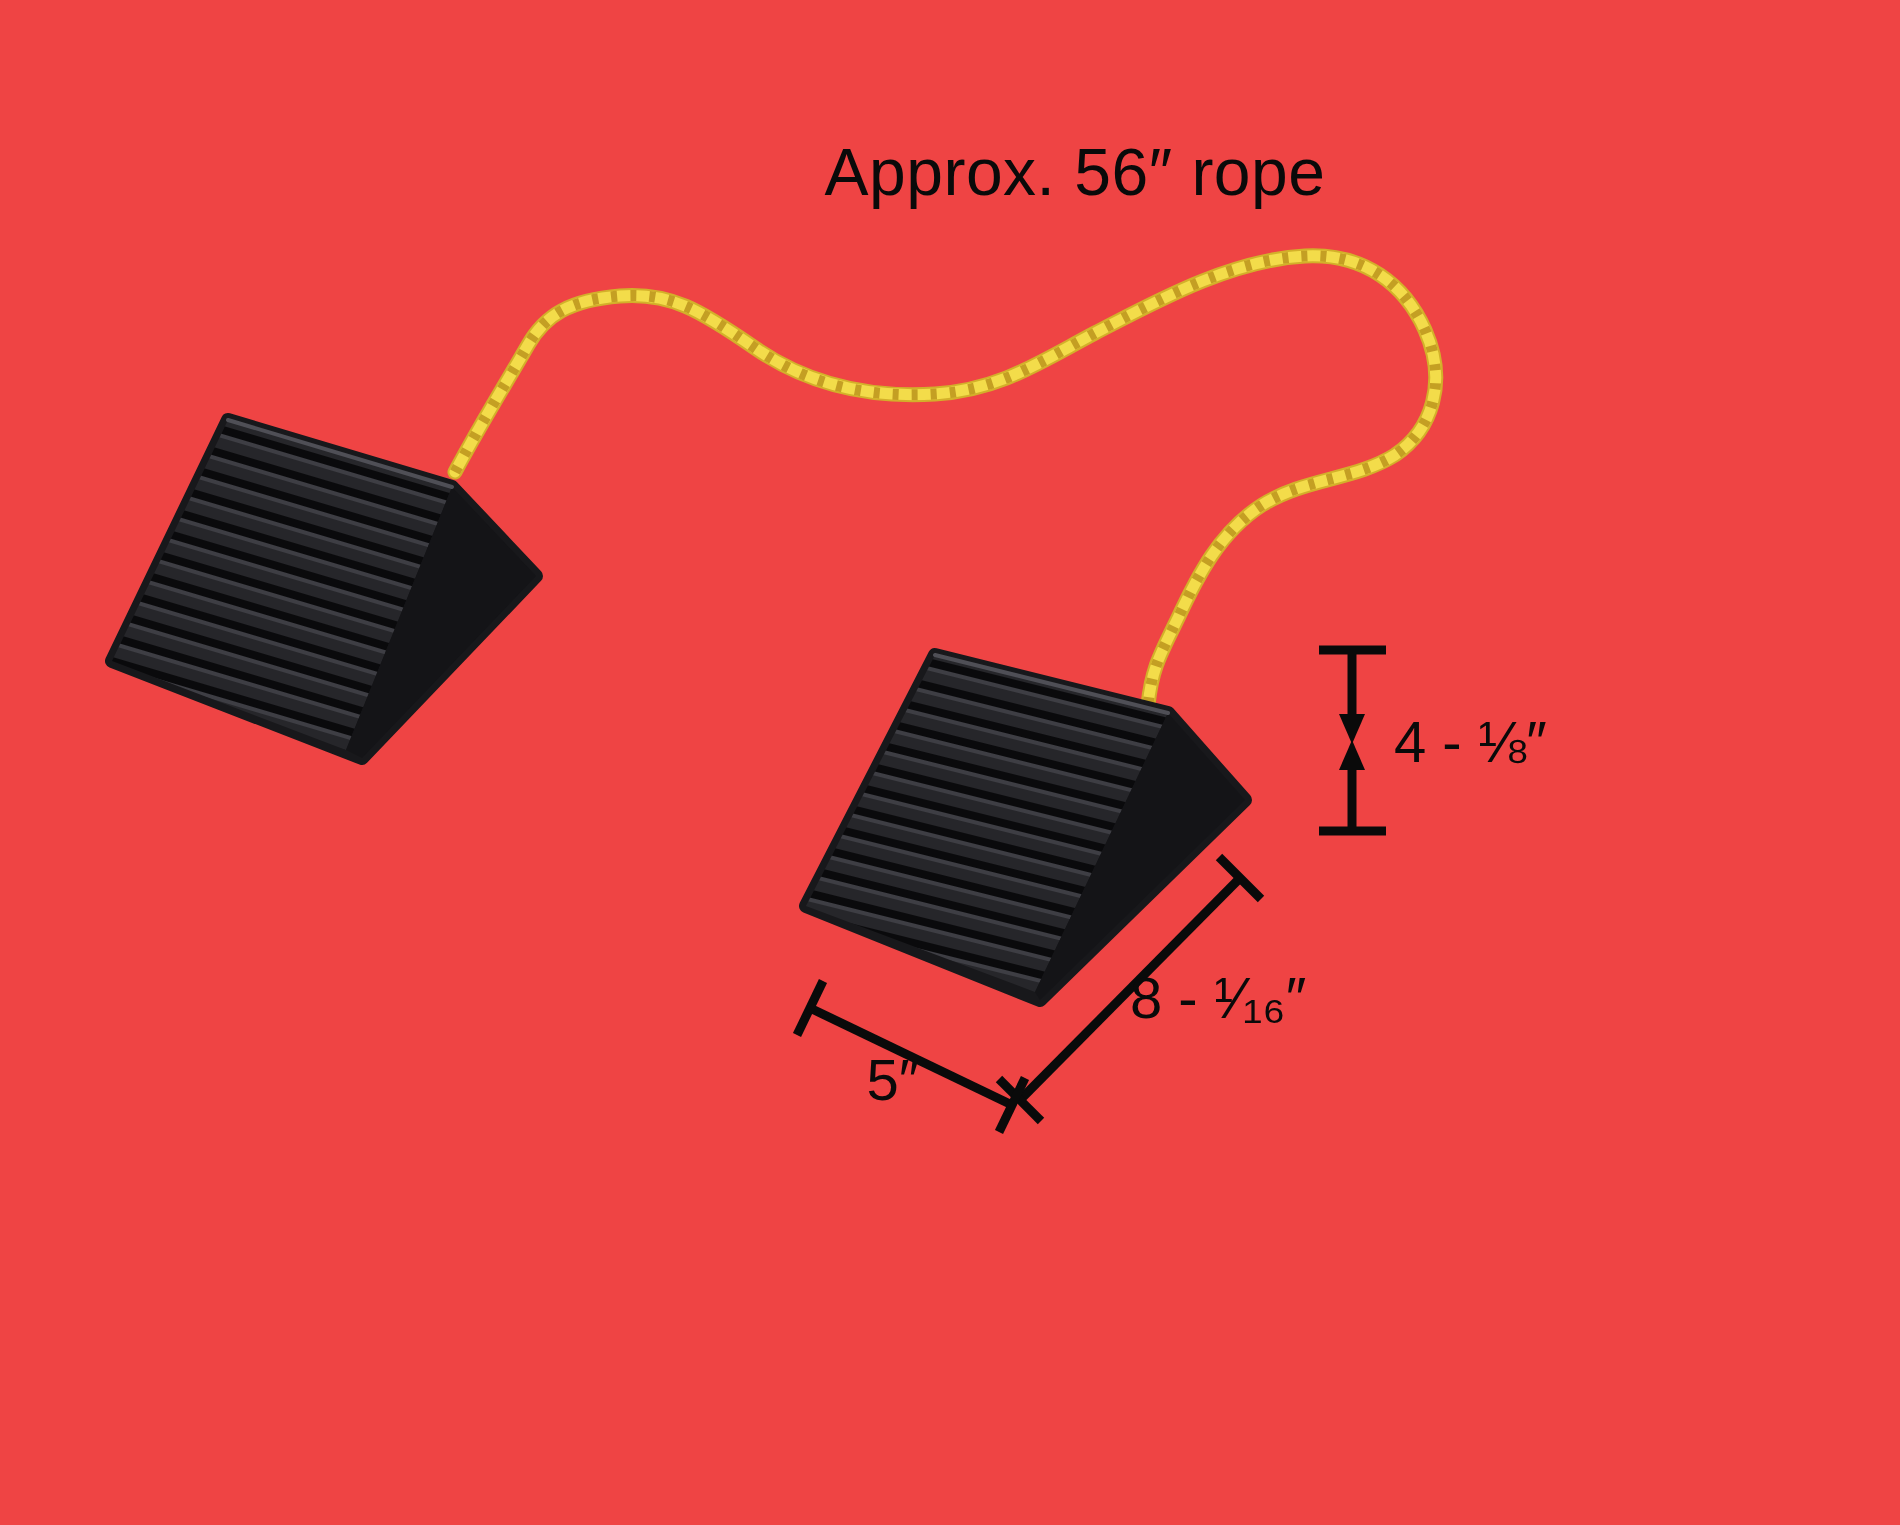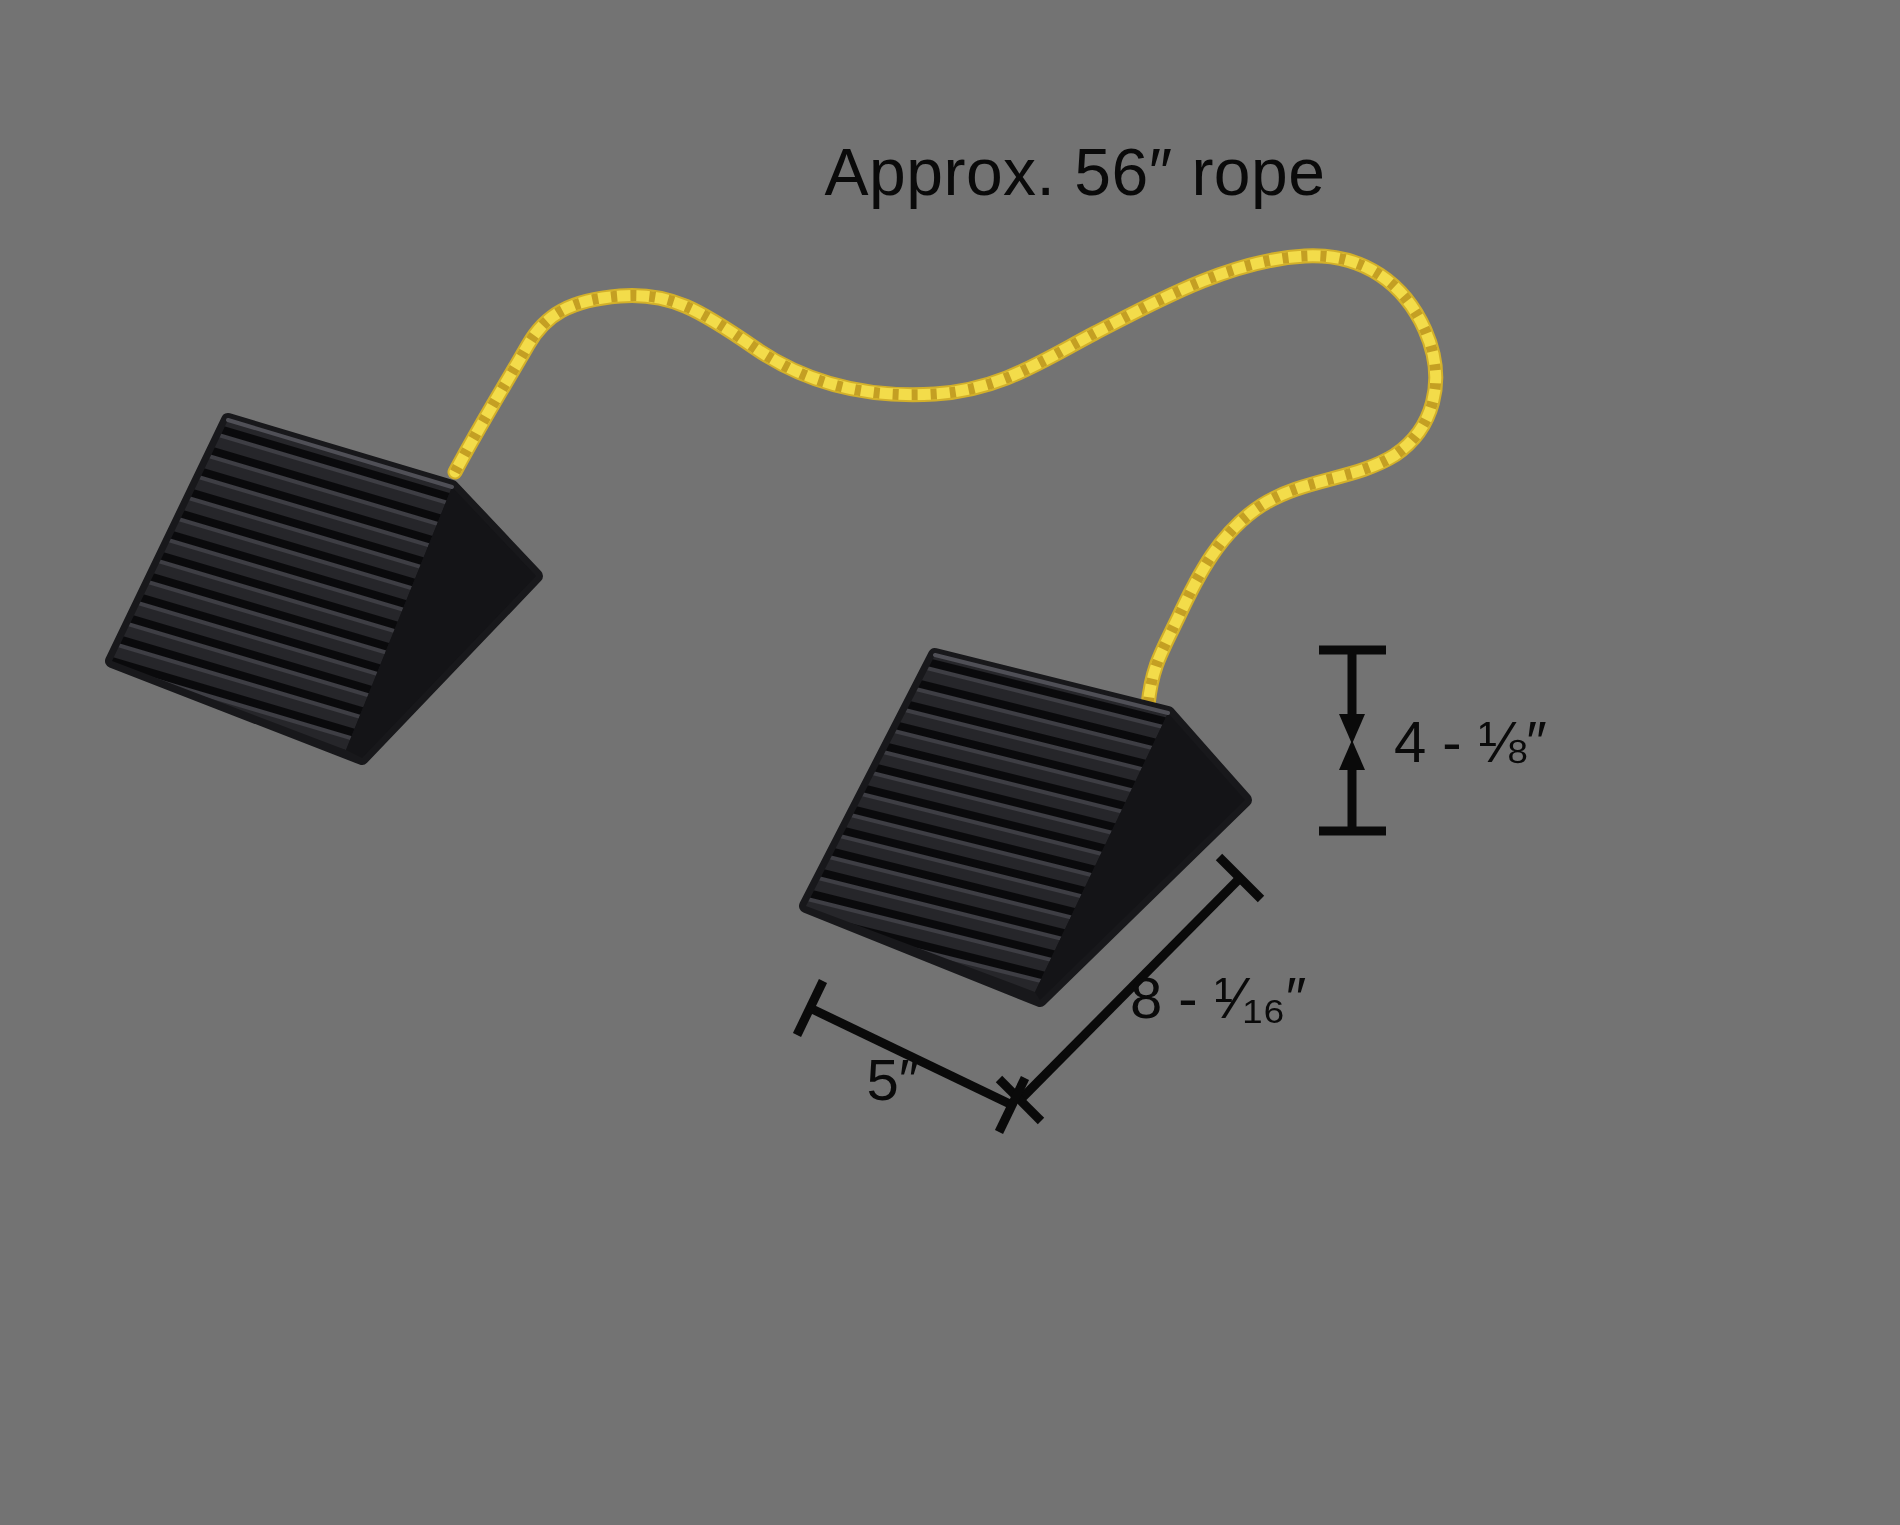--- a/index.html
+++ b/index.html
@@ -4,21 +4,21 @@
 <style>
   html, body {
     margin: 0;
     padding: 0;
     background: #ffffff;
   }
   .stage {
     position: relative;
     width: 1900px;
     height: 1525px;
-    background: #737373;
+    background: #ef4444;
     overflow: hidden;
     font-family: "Liberation Sans", sans-serif;
   }
   .stage svg {
     position: absolute;
     inset: 0;
     display: block;
   }
   text.anno {
     font-family: "Liberation Sans", "DejaVu Sans", sans-serif;

